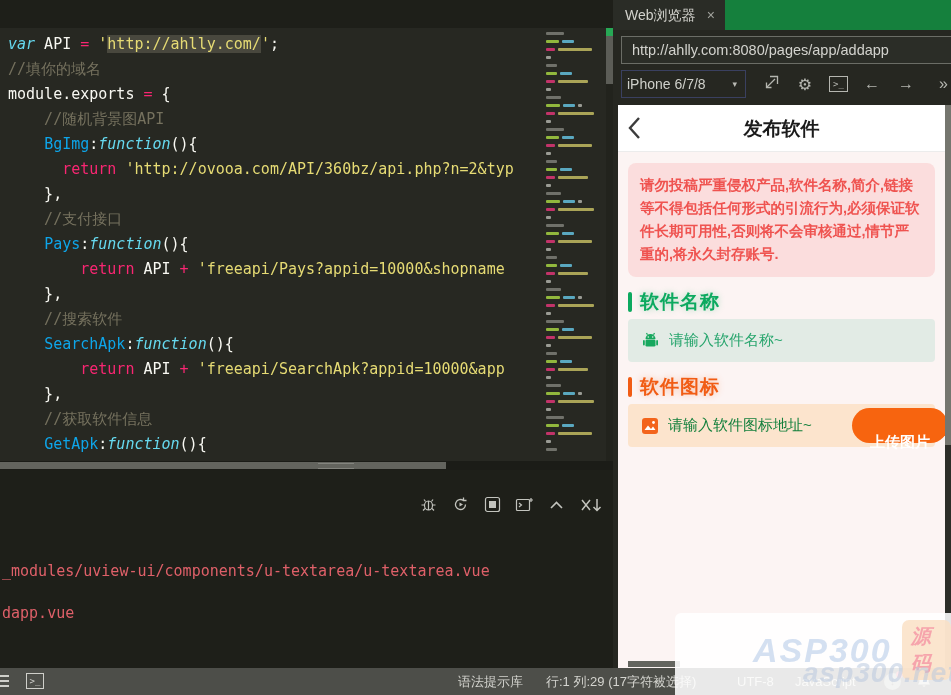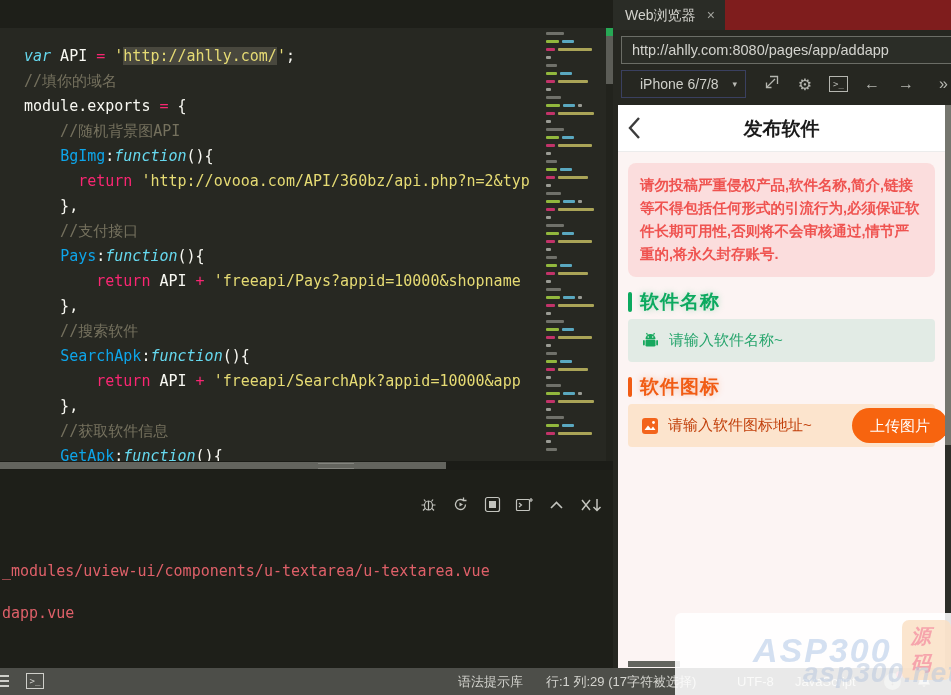--- a/index.html
+++ b/index.html
@@ -5,21 +5,21 @@
   * { margin:0; padding:0; box-sizing:border-box; }
   body { background:#000; font-family:"Liberation Sans", sans-serif; }
   .screen { position:relative; width:951px; height:695px; overflow:hidden; background:#141511; }
 
   
   .editor-pane { position:absolute; left:0; top:0; width:613px; height:668px; background:#1e1f19; }
   .ed-tabstrip { position:absolute; left:0; top:0; width:613px; height:28px; background:#0b0c08; }
   .ed-tab { position:absolute; left:0; top:0; width:86px; height:28px; background:#21231d; color:#dcdcd6;
             font-size:13px; line-height:28px; padding-left:9px; }
   .code-area { position:absolute; left:0; top:28px; width:613px; height:433px; background:#272822; overflow:hidden; }
-  .code-lines { position:absolute; left:24px; top:4px; width:540px; overflow:hidden;margin-top:12px; }
+  .code-lines { position:absolute; left:8px; top:4px; width:540px; overflow:hidden; }
   .code-line { height:25px; line-height:25px; white-space:pre; font:15px/25px "DejaVu Sans Mono", monospace; }
   .tok-pl  { color:#f8f8f2; }
   .tok-kw  { color:#66d9ef; font-style:italic; }
   .tok-op  { color:#f92672; }
   .tok-ret { color:#f92672; }
   .tok-str { color:#e6db74; }
   .tok-cmt { color:#75715e; }
   .tok-fn  { color:#0ea5e9; }
   .tok-sel { background:#49483e; }
   .minimap { position:absolute; right:9px; top:2px; width:58px; height:428px; }
@@ -48,29 +48,29 @@
   .sb-menu::after{ content:""; position:absolute; left:0; top:3px; width:14px; height:2px; background:#cfcfca; }
   .sb-term { position:absolute; left:26px; top:5px; width:18px; height:16px; border:1px solid #cfcfca;
              color:#cfcfca; font:9px "DejaVu Sans Mono", monospace; text-align:center; line-height:14px; }
   .sb-update { position:absolute; left:884px; top:5px; width:17px; height:17px; border-radius:50%;
                background:#9fa09a; color:#4d4e49; font-size:11px; text-align:center; line-height:17px; }
   .sb-update::after { content:""; position:absolute; right:-2px; top:-2px; width:7px; height:7px; border-radius:50%; background:#e2576b; }
   .sb-bell { position:absolute; left:917px; top:5px; }
 
   
   .browser-pane { position:absolute; left:613px; top:0; width:338px; height:668px; background:#262721; }
-  .br-tabstrip { position:absolute; left:0; top:0; width:338px; height:30px; background:#7f1d1d; }
+  .br-tabstrip { position:absolute; left:0; top:0; width:338px; height:30px; background:#15803d; }
   .br-tab { position:absolute; left:0; top:0; width:112px; height:30px; background:#2a2c26; color:#d3d3cd;
             font-size:14px; line-height:30px; padding-left:12px; }
   .br-tab-close { position:absolute; right:10px; top:0; color:#a2a39d; font-size:14px; line-height:30px; }
   .url-input { position:absolute; left:8px; top:36px; width:335px; height:28px; background:#2b2d27;
                border:1px solid #6b6d66; color:#d3d3ce; font-size:14.5px; line-height:26px; padding-left:10px;
                white-space:nowrap; overflow:hidden; }
   .device-select { position:absolute; left:8px; top:70px; width:125px; height:28px; border:1px solid #3a4060;
-                   color:#cfd0ca; font-size:14px; line-height:26px; padding-left:18px; }
+                   color:#cfd0ca; font-size:14px; line-height:26px; padding-left:5px; }
   .device-caret { position:absolute; right:8px; top:0; font-size:9px; line-height:26px; color:#b9bab4; }
   .br-icons { position:absolute; left:148px; top:70px; height:28px; display:flex; align-items:center; gap:14px; color:#b5b6b0; }
   .br-ic { width:20px; text-align:center; font-size:16px; }
   .br-term { width:19px; height:16px; border:1px solid #b5b6b0; font:9px "DejaVu Sans Mono", monospace;
              line-height:14px; text-align:center; }
   .br-more { position:absolute; right:3px; top:70px; height:28px; line-height:28px; color:#b5b6b0; font-size:16px; }
 
   
   .viewport { position:absolute; left:5px; top:105px; width:327px; height:563px; background:#fcf4f3; overflow:hidden; }
   .pv-header { position:relative; height:47px; background:#ffffff; border-bottom:1px solid #ececec; }
@@ -79,22 +79,22 @@
   .pv-body { padding:0 10px; }
   .warning { margin-top:11px; background:#fbdddd; border-radius:8px; padding:11px 12px;
              color:#ef5350; font-size:14.5px; font-weight:600; line-height:23px; }
   .pv-h { display:flex; align-items:center; height:26px; margin-top:12px; }
   .pv-h .bar { width:4px; height:20px; border-radius:2px; margin-right:8px; }
   .pv-h .h-label { font-size:19px; font-weight:bold; letter-spacing:1px; text-shadow:0 0 7px rgba(0,0,0,0.12); }
   .card { position:relative; margin-top:4px; height:43px; border-radius:4px; display:flex; align-items:center; padding:0 13px; }
   .card .c-icon { margin-right:9px; display:flex; }
   .card .ph { font-size:15px; }
   .card.tall { height:92px; align-items:flex-start; padding-top:11px; }
-  .upload-btn { position:absolute; right:-13px; top:4px; height:35px; padding:0 18px; border-radius:20px;
-                background:#f7640f; color:#fff; font-size:15px; font-weight:normal; line-height:35px; border:none; }
+  .upload-btn { position:absolute; right:-13px; top:4px; height:35px; padding:16px 18px; border-radius:20px;
+                background:#f7640f; color:#fff; font-size:15px; font-weight:bold; line-height:35px; border:none; }
   .grid-icon { display:grid; grid-template-columns:8px 8px; grid-template-rows:8px 8px; gap:2px; }
   .grid-icon i { background:#7d3ff2; border-radius:2px; }
   .pv-hthumb { position:absolute; left:10px; bottom:1px; width:52px; height:6px; background:#63645e; }
   .pv-scrollbar { position:absolute; left:332px; top:105px; width:6px; height:563px; background:#2c2d28; }
   .pv-vthumb { position:absolute; left:0; top:0; width:6px; height:340px; background:#75766f; }
 
   
   .watermark { position:absolute; left:675px; top:613px; width:276px; height:82px;
                background:rgba(255,255,255,0.88); border-top-left-radius:6px; z-index:9; }
   .wm-row { position:absolute; left:0; top:7px; width:100%; display:flex; align-items:center; }
@@ -442,21 +442,21 @@
             <span class="h-label" style="color: rgb(241, 92, 20); text-shadow: rgba(241, 92, 20, 0.333) 0px 0px 7px;">软件图标</span>
             </div>
           <div class="card" style="background: rgb(252, 228, 205);">
             <span class="c-icon">
               <svg width="18" height="18" viewBox="0 0 18 18">
                   <rect x="1" y="1" width="16" height="16" rx="3" fill="#f3641c"></rect>
                 <path d="M3.5 13l3.5-4.5 3 3.5 2-2.5 2.5 3.5z" fill="#fff"></path>
                   <circle cx="12.5" cy="5.5" r="1.4" fill="#fff"></circle>
                 </svg>
             </span>
-            <span class="ph" style="color: #c2410c; text-align: center;">请输入软件图标地址~</span>
+            <span class="ph" style="color: #15803d; text-align: center;">请输入软件图标地址~</span>
             <button class="upload-btn">上传图片</button>
           </div>
         </div>
 
         <div>
         </div>
 
 
       </div>
       <div class="pv-hthumb"></div>

